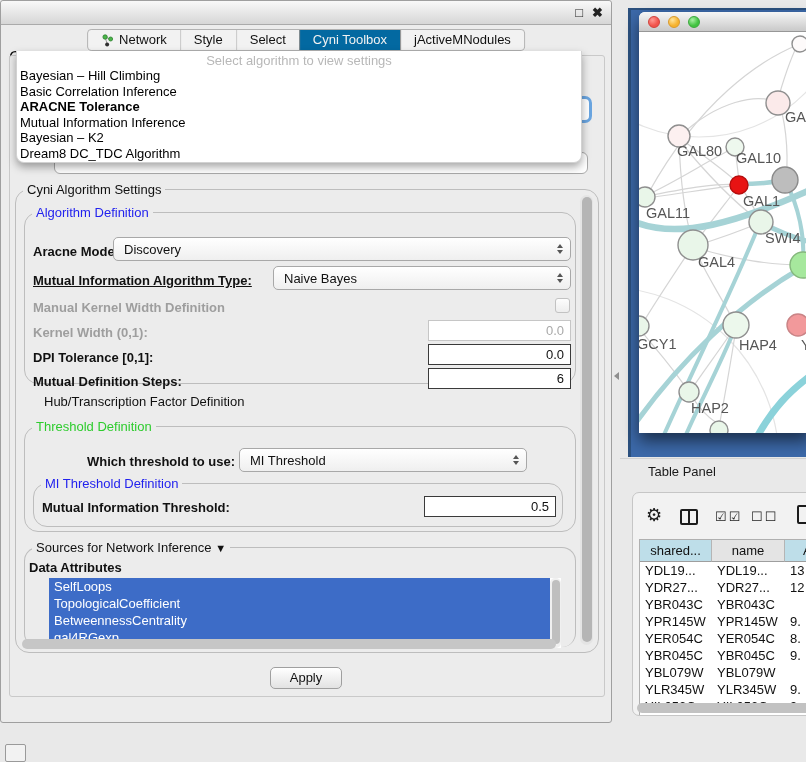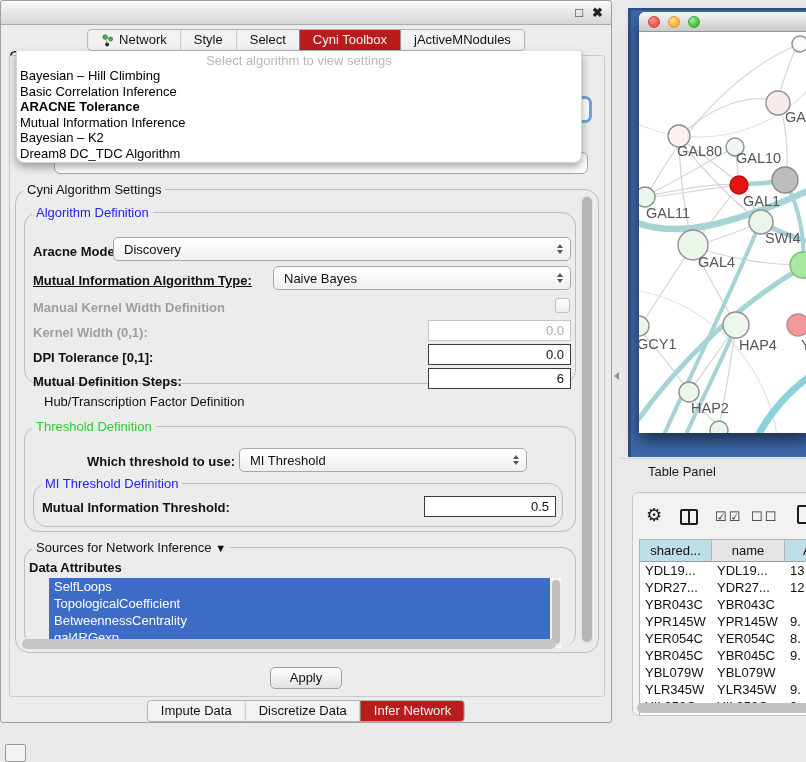--- a/index.html
+++ b/index.html
@@ -9,21 +9,21 @@
 
 .cp { position:absolute; left:0; top:8; width:612px; height:723px; background:#ececec; border:1px solid #9f9f9f; border-radius:3px; }
 .cp-titlebar { position:absolute; left:0; top:0; right:0; height:24px; background:linear-gradient(#f9f9f9,#d6d6d6); border-bottom:1px solid #aaa; border-radius:3px 3px 0 0; }
 .cp-title { position:absolute; left:8px; top:4px; font-size:16px; color:#0a0a0a;margin-top:44px; }
 .winbtns { position:absolute; right:8px; top:3px; display:flex; gap:9px; }
 .wb { font-size:13px; color:#222; font-weight:bold; cursor:default; line-height:17px; }
 
 .tabstrip { position:absolute; top:28px; left:50%; transform:translateX(-50%); display:flex; height:22px; border:1px solid #b2b2b2; border-radius:4px; overflow:hidden; background:#f2f2f2; box-shadow:0 1px 0 rgba(255,255,255,.6); }
 .tab { display:flex; align-items:center; gap:5px; padding:0 13px; font-size:13px; color:#111; border-left:1px solid #c8c8c8; line-height:20px; white-space:nowrap; }
 .tab:first-child { border-left:none; }
-.tab.sel { background:#b91c1c; color:#f2f2f2; border-left-color:#8d8d8d; }
+.tab.sel { background:#0369a1; color:#f2f2f2; border-left-color:#8d8d8d; }
 .tab.sel + .tab { border-left-color:#8d8d8d; }
 
 .content { position:absolute; left:8px; top:54px; width:596px; height:642px; border:1px solid #c9c9c9; border-radius:3px; background:#ececec; }
 
 
 .hidden-combo { position:absolute; left:52px; top:150px; width:534px; height:22px; background:#fff; border:1px solid #a9a9a9; border-radius:6px; }
 .focus-ring { position:absolute; left:572px; top:94px; width:18px; height:27px; background:#fff; border:3px solid #6aa5e0; border-radius:7px; }
 
 
 .gbox { position:absolute; border:1px solid #bdbdbd; border-radius:14px; }
@@ -235,31 +235,20 @@
       <div class="vscroll" style="right:5px; top:5px; height:450px;">
           <div class="th"></div>
         </div>
       <div class="hscroll" style="left:6px; bottom:3px; width:556px;">
           <div class="th"></div>
         </div>
     </div>
 
     <div class="applybtn">Apply</div>
 
-    <div class="bottomtabs">
-      <div class="tab">
-          <span>Impute Data</span>
-        </div>
-      <div class="tab">
-          <span>Discretize Data</span>
-        </div>
-      <div class="tab sel">
-          <span>Infer Network</span>
-        </div>
-    </div>
 
     <div class="popup">
       <div class="popup-head">Select algorithm to view settings</div>
       <div class="popup-item">Bayesian – Hill Climbing</div>
       <div class="popup-item">Basic Correlation Inference</div>
       <div class="popup-item bold">ARACNE Tolerance</div>
       <div class="popup-item">Mutual Information Inference</div>
       <div class="popup-item">Bayesian – K2</div>
       <div class="popup-item">Dream8 DC_TDC Algorithm</div>
     </div>

